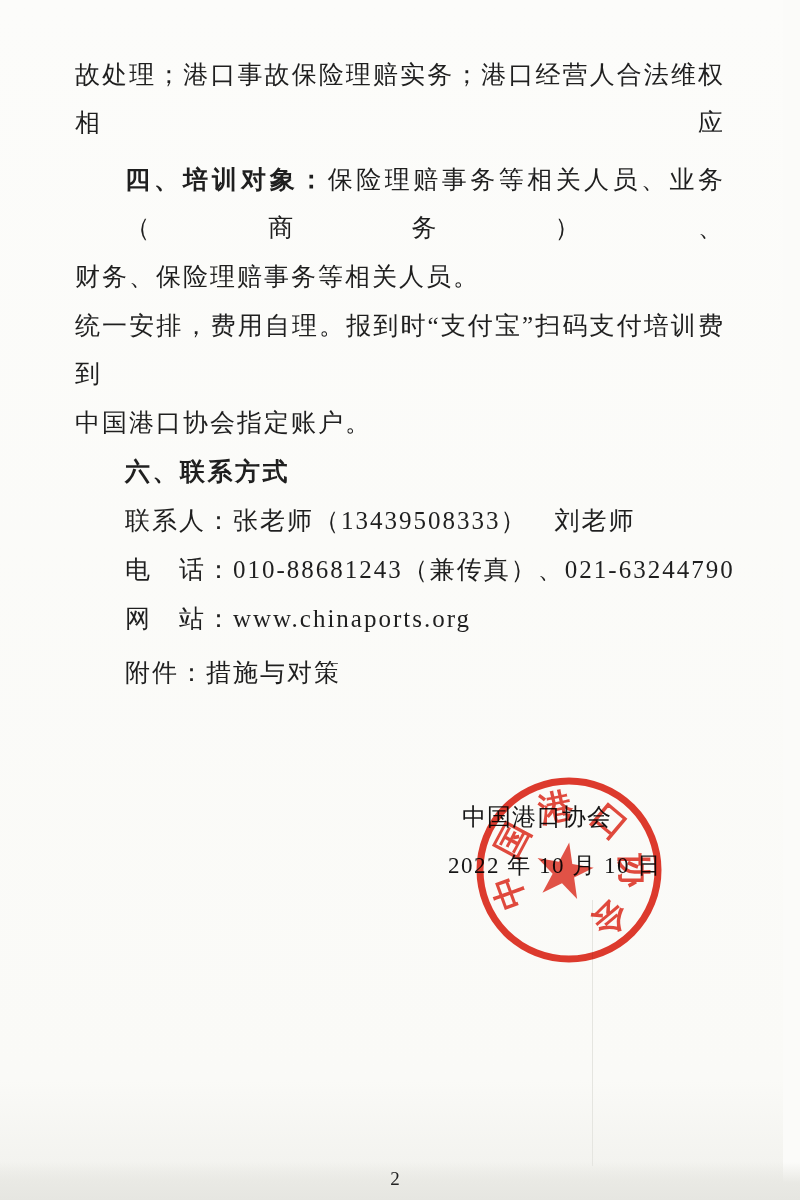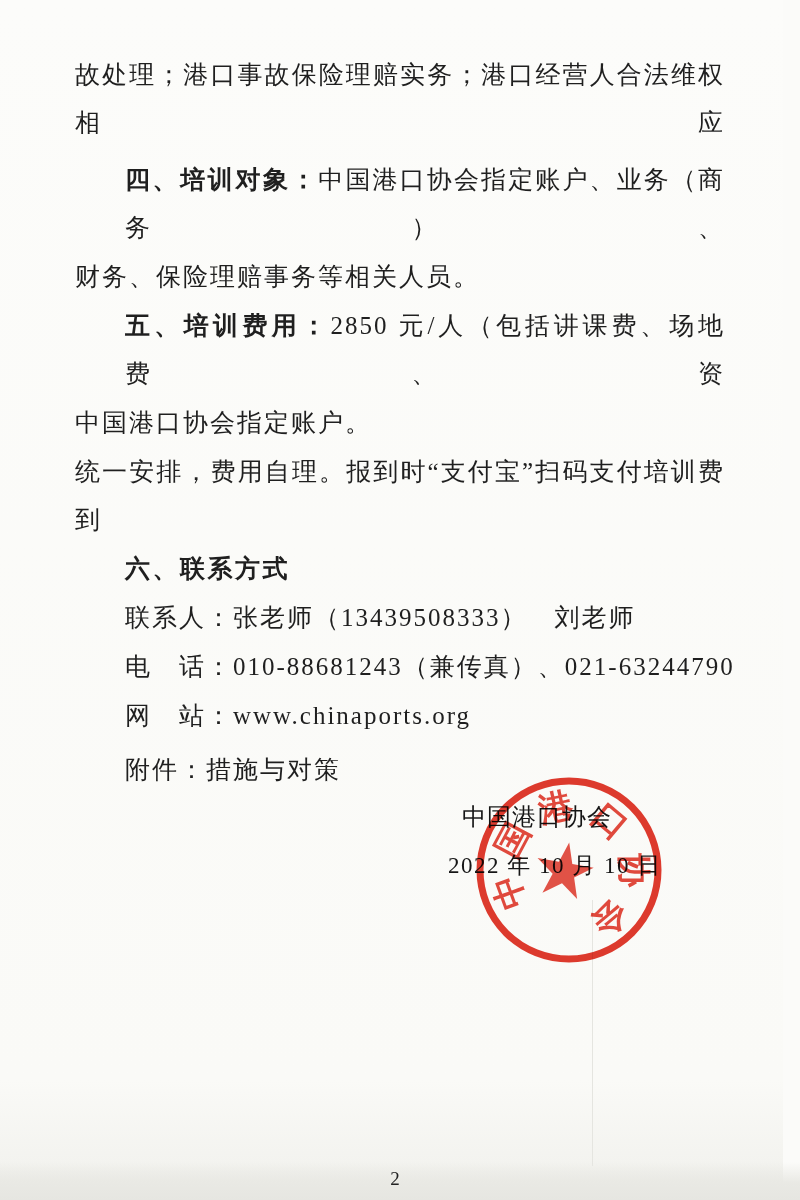--- a/index.html
+++ b/index.html
@@ -84,25 +84,24 @@
     background: linear-gradient(180deg, rgba(228,228,222,0) 0%, #e9e9e4 55%, #e6e6e1 100%);
   }
 </style>
 </head>
 <body>
 
 <div class="page">
 
   <div class="content">
     <div class="line fill"><span class="b"></span><span>故处理；港口事故保险理赔实务；港口经营人合法维权相应</span></div>
-    <div class="line fill indent mt8"><span class="b">四、培训对象：</span><span>中国港口协会指定账户、业务（商务）、</span></div>
+    <div class="line fill indent mt8"><span class="b">四、培训对象：</span><span>保险理赔事务等相关人员、业务（商务）、</span></div>
     <div class="line"><span class="b"></span><span>财务、保险理赔事务等相关人员。</span></div>
-    <div class="line fill indent"><span class="b">五、培训费用：</span><span>2850 元/人（包括讲课费、场地费、资</span></div>
+    <div class="line fill"><span class="b"></span><span>统一安排，费用自理。报到时“支付宝”扫码支付培训费到</span></div>
     <div class="line"><span class="b"></span><span>中国港口协会指定账户。</span></div>
-    <div class="line fill"><span class="b"></span><span>统一安排，费用自理。报到时“支付宝”扫码支付培训费到</span></div>
     <div class="line indent"><span class="b">六、联系方式</span><span></span></div>
     <div class="line indent"><span class="b"></span><span>联系人：张老师（13439508333）　刘老师</span></div>
     <div class="line indent"><span class="b"></span><span>电　话：010-88681243（兼传真）、021-63244790</span></div>
     <div class="line indent"><span class="b"></span><span>网　站：www.chinaports.org</span></div>
     <div class="line indent mt5"><span class="b"></span><span>附件：措施与对策</span></div>
   </div>
 
   <div class="sig-org">中国港口协会</div>
   <div class="sig-date">2022 年 10 月 10 日</div>
 

